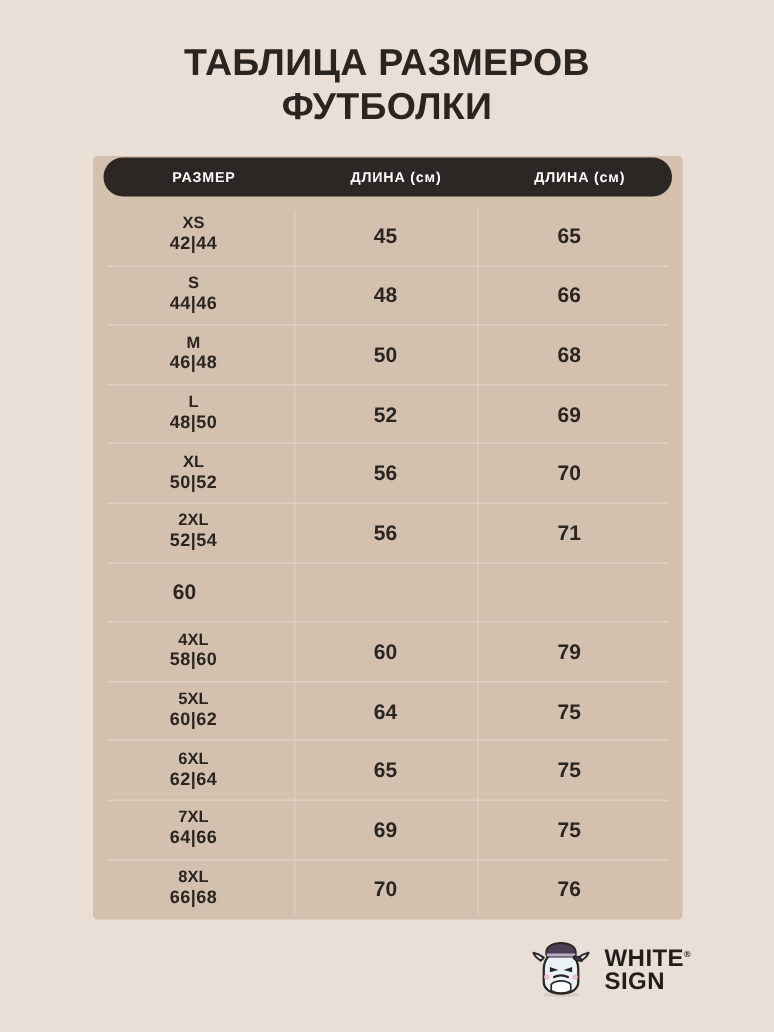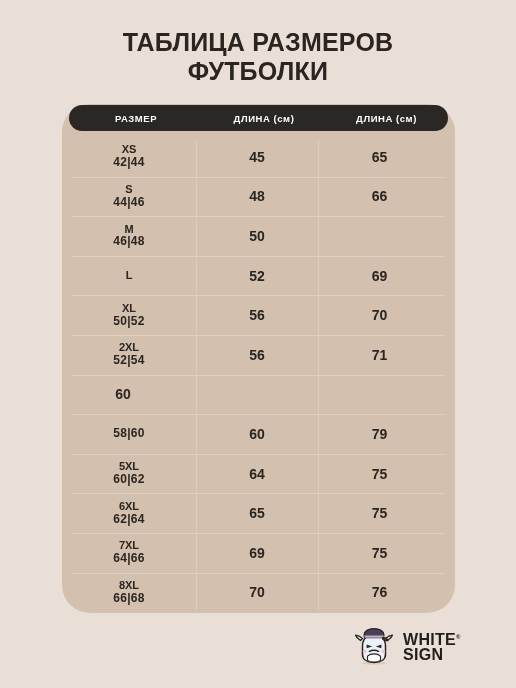--- a/index.html
+++ b/index.html
@@ -33,21 +33,21 @@
     color: #2a2520;
     white-space: pre-line;
   }
   .card {
     position: absolute;
     left: 62px;
     top: 104px;
     width: 393px;
     height: 509px;
     background: #d4c0ae;
-    border-radius: 28px;
+    border-radius: 3px;
   }
   .thead {
     position: absolute;
     left: 7px;
     top: 1px;
     width: 379px;
     height: 26px;
     background: #2b2724;
     border-radius: 13px;
     display: flex;
@@ -190,25 +190,27 @@
         <div class="cell num w">48</div>
         <div class="cell num l">66</div>
       </div>
 
       <div class="row">
         <div class="cell size">
           <span class="lbl">M</span>
           <span class="rng">46|48</span>
         </div>
         <div class="cell num w">50</div>
+        <div class="cell num l">68</div>
       </div>
 
       <div class="row">
         <div class="cell size">
           <span class="lbl">L</span>
+          <span class="rng">48|50</span>
         </div>
         <div class="cell num w">52</div>
         <div class="cell num l">69</div>
       </div>
 
       <div class="row">
         <div class="cell size">
           <span class="lbl">XL</span>
           <span class="rng">50|52</span>
         </div>
@@ -224,20 +226,21 @@
         <div class="cell num w">56</div>
         <div class="cell num l">71</div>
       </div>
 
       <div class="row">
         <div class="cell num w">60</div>
       </div>
 
       <div class="row">
         <div class="cell size">
+          <span class="lbl">4XL</span>
           <span class="rng">58|60</span>
         </div>
         <div class="cell num w">60</div>
         <div class="cell num l">79</div>
       </div>
 
       <div class="row">
         <div class="cell size">
           <span class="lbl">5XL</span>
           <span class="rng">60|62</span>

